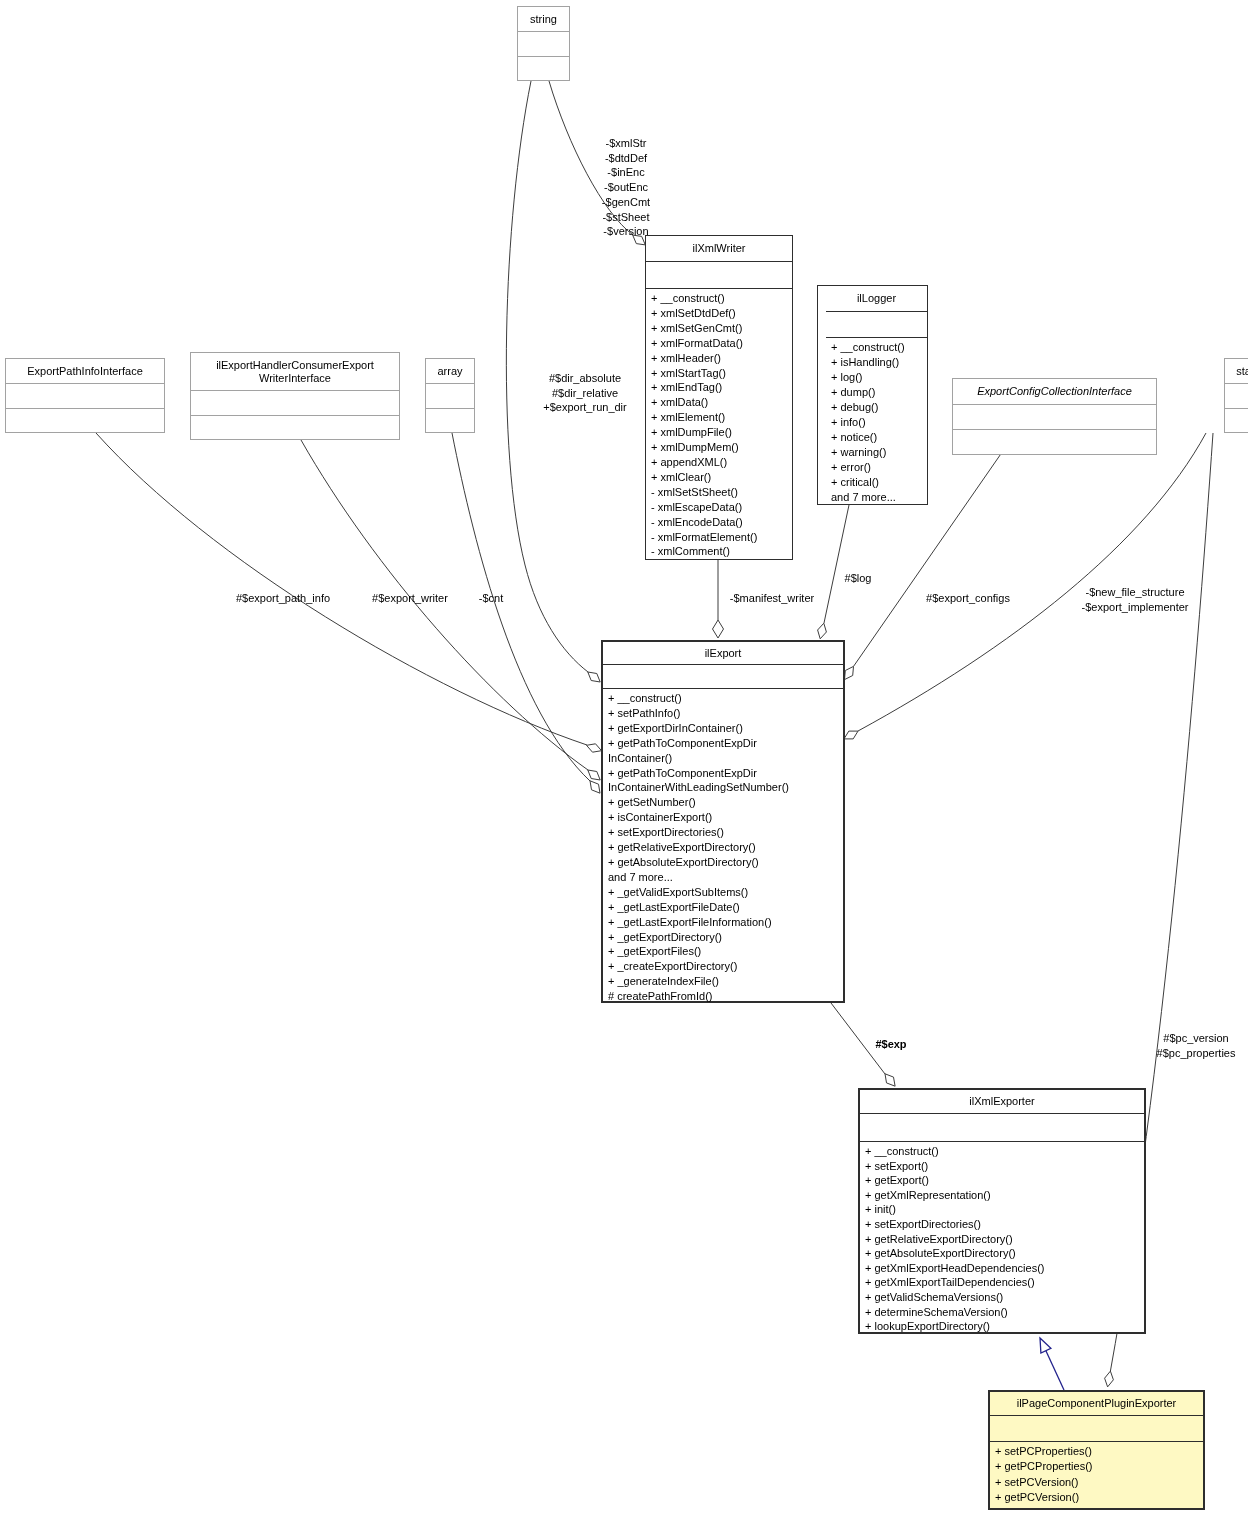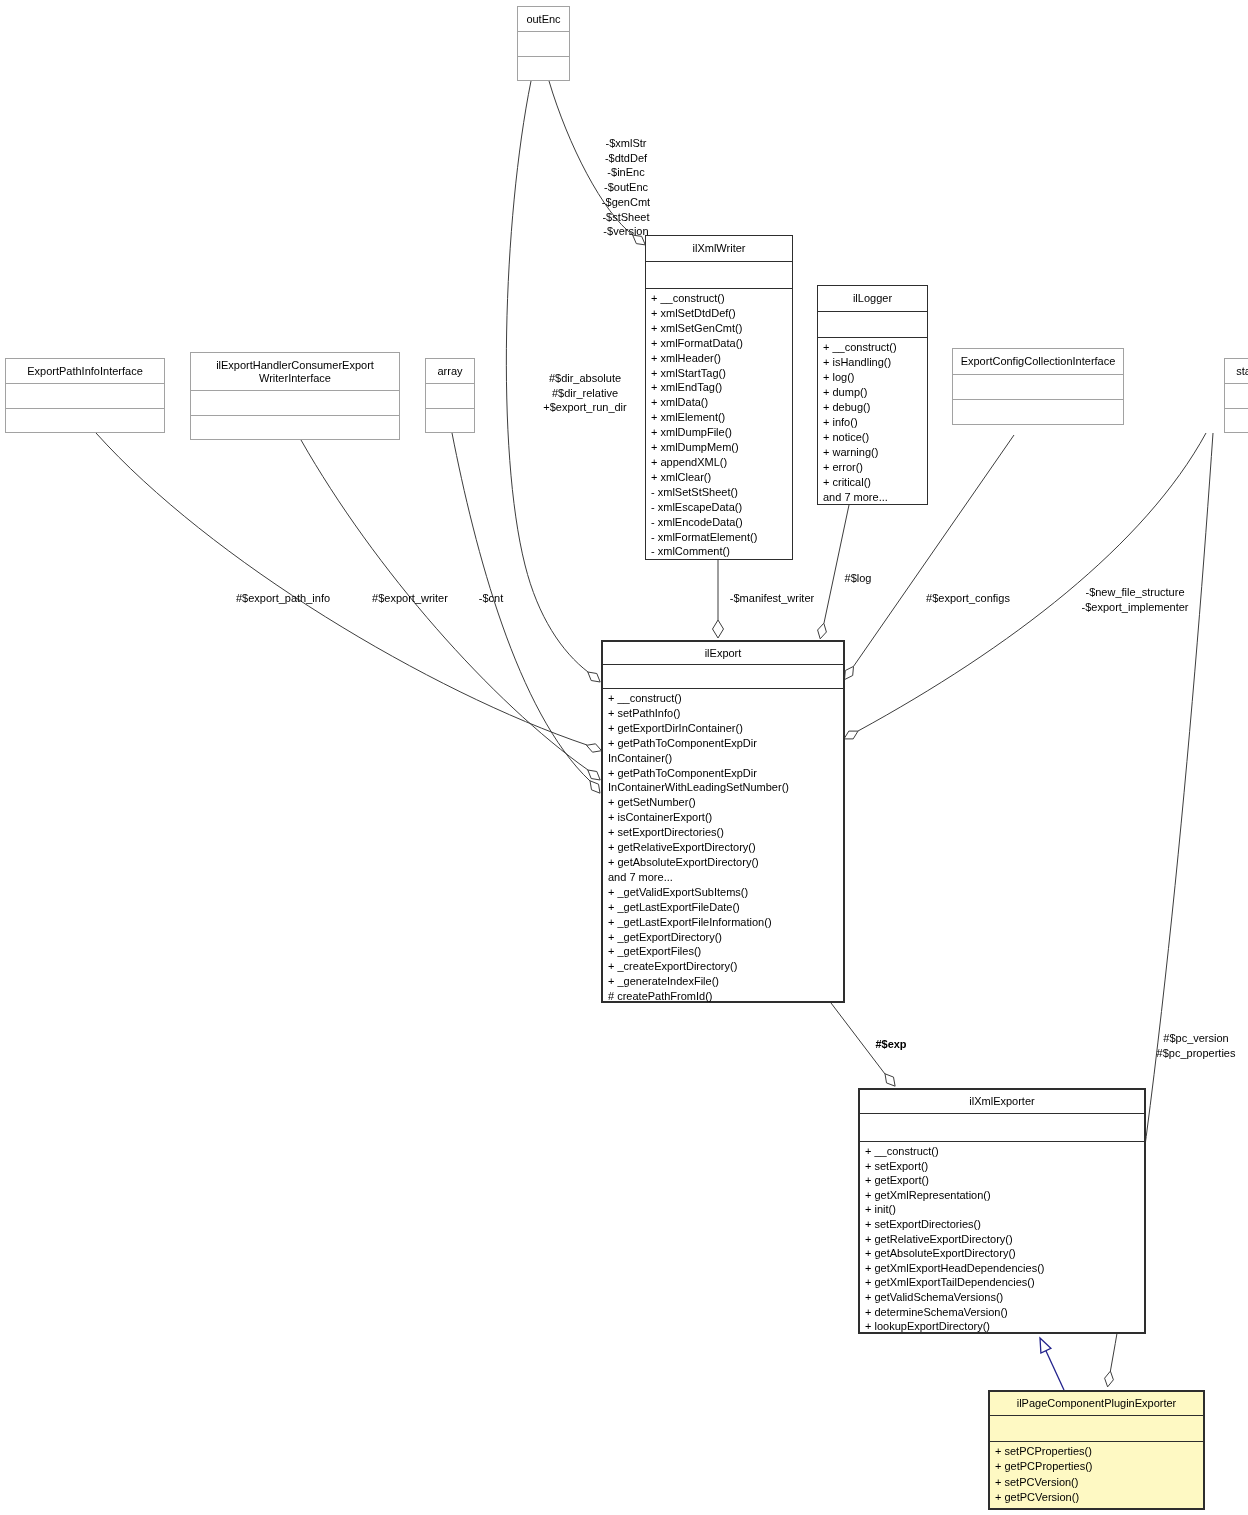--- a/index.html
+++ b/index.html
@@ -77,21 +77,21 @@
     <path class="diamond" d="M1107.6,1386.9 L1104.6,1378.2 L1110.4,1371.1 L1113.4,1379.8 Z"></path>
 
     <path class="edge" d="M831,1003 L885,1074"></path>
     <path class="diamond" d="M895.1,1086.2 L886.5,1082.9 L885,1073.8 L893.5,1077.1 Z"></path>
 
     <path class="inherit-line" d="M1064,1390 L1045.9,1350.7"></path>
     <path class="inherit-head" d="M1040,1338 L1050.9,1348.4 L1040.9,1353 Z"></path>
   </svg>
 
   <div class="box" style="left:517px; top:6px; width:53px; height:75px;">
-    <div class="title" style="height:24px">outEnc</div>
+    <div class="title" style="height:24px">string</div>
     <div class="sec" style="height:25px"></div>
     <div class="sec" style="height:24px"></div>
   </div>
 
   <div class="box" style="left:5px; top:358px; width:160px; height:75px;">
     <div class="title" style="height:24px">ExportPathInfoInterface</div>
     <div class="sec" style="height:25px"></div>
     <div class="sec" style="height:24px"></div>
   </div>
 
@@ -101,21 +101,21 @@
     <div class="sec" style="height:25px"></div>
     <div class="sec" style="height:24px"></div>
   </div>
 
   <div class="box" style="left:425px; top:358px; width:50px; height:75px;">
     <div class="title" style="height:24px">array</div>
     <div class="sec" style="height:25px"></div>
     <div class="sec" style="height:24px"></div>
   </div>
 
-  <div class="box" style="left:952px; top:348px; width:172px; height:77px;">
+  <div class="box" style="left:952px; top:378px; width:205px; height:77px;font-style:italic;">
     <div class="title" style="height:25px">ExportConfigCollectionInterface</div>
     <div class="sec" style="height:25px"></div>
     <div class="sec" style="height:25px"></div>
   </div>
 
   <div class="box" style="left:1187px; top:358px; width:50px; height:75px;margin-left:37px;">
     <div class="title" style="height:24px">static</div>
     <div class="sec" style="height:25px"></div>
     <div class="sec" style="height:24px"></div>
   </div>
@@ -138,21 +138,21 @@
         <div class="line">+ appendXML()</div>
         <div class="line">+ xmlClear()</div>
         <div class="line">- xmlSetStSheet()</div>
         <div class="line">- xmlEscapeData()</div>
         <div class="line">- xmlEncodeData()</div>
         <div class="line">- xmlFormatElement()</div>
         <div class="line">- xmlComment()</div>
       </div>
   </div>
 
-  <div class="box main" style="left:817px; top:285px; width:111px; height:220px;">
+  <div class="box main" style="left:817px; top:285px; width:111px; height:220px;padding-left:8px;">
     <div class="title" style="height:25px">ilLogger</div>
     <div class="sec" style="height:26px"></div>
     <div class="sec methods lh150">
         <div class="line">+ __construct()</div>
         <div class="line">+ isHandling()</div>
         <div class="line">+ log()</div>
         <div class="line">+ dump()</div>
         <div class="line">+ debug()</div>
         <div class="line">+ info()</div>
         <div class="line">+ notice()</div>

